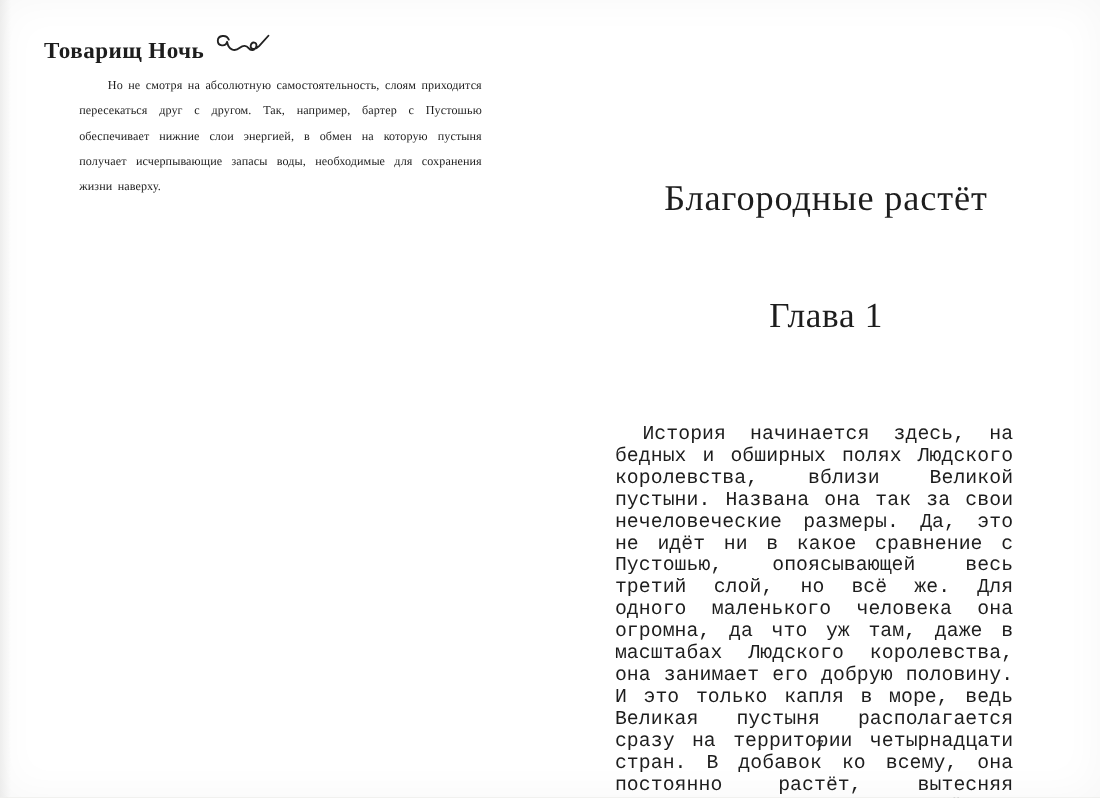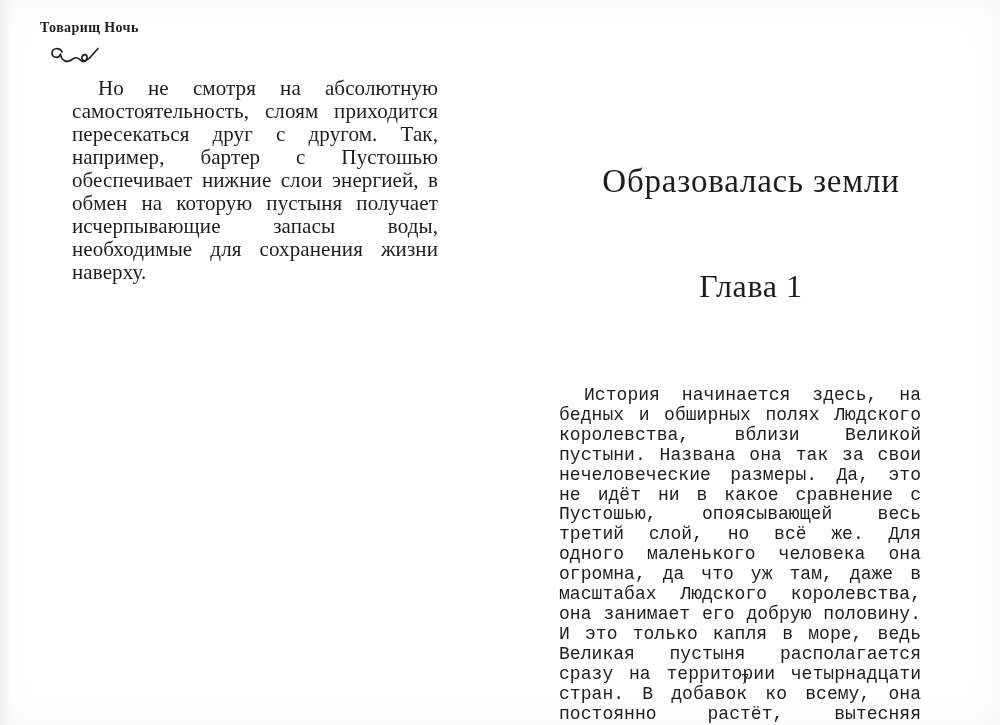--- a/index.html
+++ b/index.html
@@ -26,37 +26,36 @@
     background: linear-gradient(to right, rgba(120,120,115,0.10), rgba(120,120,115,0));
     pointer-events: none;
   }
 
   
   .running-header {
     position: absolute;
     left: 40px;
     top: 20px;
     display: flex;
-    align-items: flex-start;
-    font-size: 14px;
+    align-items: flex-end;
+    font-size: 21px;
     font-weight: 600;
     letter-spacing: 0.4px;
     white-space: nowrap;
-    flex-direction: column;
   }
   .running-header .flourish {
     margin-left: 9px;
     margin-top: 9px;
   }
   .left-paragraph {
     position: absolute;
     left: 72px;
     top: 56px;
     width: 366px;
-    font-size: 21px;
+    font-size: 11px;
     line-height: 23px;
     text-align: justify;
     text-indent: 26px;
     word-spacing: 2px;
     letter-spacing: 0.1px;
   }
 
   
   .chapter-title {
     position: absolute;
@@ -116,21 +115,21 @@
                    C39,9.2 34,8.2 33,12.2 C32.2,15.7 36.5,17.2 40.5,13
                    L49,3.5" fill="none" stroke="#222222" stroke-width="1.7" stroke-linecap="round" stroke-linejoin="round"></path>
         </svg>
       </span>
     </div>
 
     <p class="left-paragraph">Но не смотря на абсолютную самостоятельность, слоям приходится пересекаться друг с другом. Так, например, бартер с Пустошью обеспечивает нижние слои энергией, в обмен на которую пустыня получает исчерпывающие запасы воды, необходимые для сохранения жизни наверху.</p>
   </div>
 
   <div>
-    <h1 class="chapter-title">Образовалась земли</h1>
+    <h1 class="chapter-title">Благородные растёт</h1>
 
     <h2 class="chapter-heading">Глава 1</h2>
 
     <p class="right-paragraph">История начинается здесь, на бедных и обширных полях Людского королевства, вблизи Великой пустыни. Названа она так за свои нечеловеческие размеры. Да, это не идёт ни в какое сравнение с Пустошью, опоясывающей весь третий слой, но всё же. Для одного маленького человека она огромна, да что уж там, даже в масштабах Людского королевства, она занимает его добрую половину. И это только капля в море, ведь Великая пустыня располагается сразу на территории четырнадцати стран. В добавок ко всему, она постоянно растёт, вытесняя существ со своих окраин. Всё из-за бреши, находящейся между слоями Альдебарана, через которую миллиарды тонн песка ежеминутно обрушиваются на Благородные земли. Образовалась эта брешь задолго до моего рождения. Честно говоря, никто точно и не скажет, сколько тысячелетий уже прошло.</p>
 
     <div class="page-number">7</div>
   </div>
 
 </div>
 

